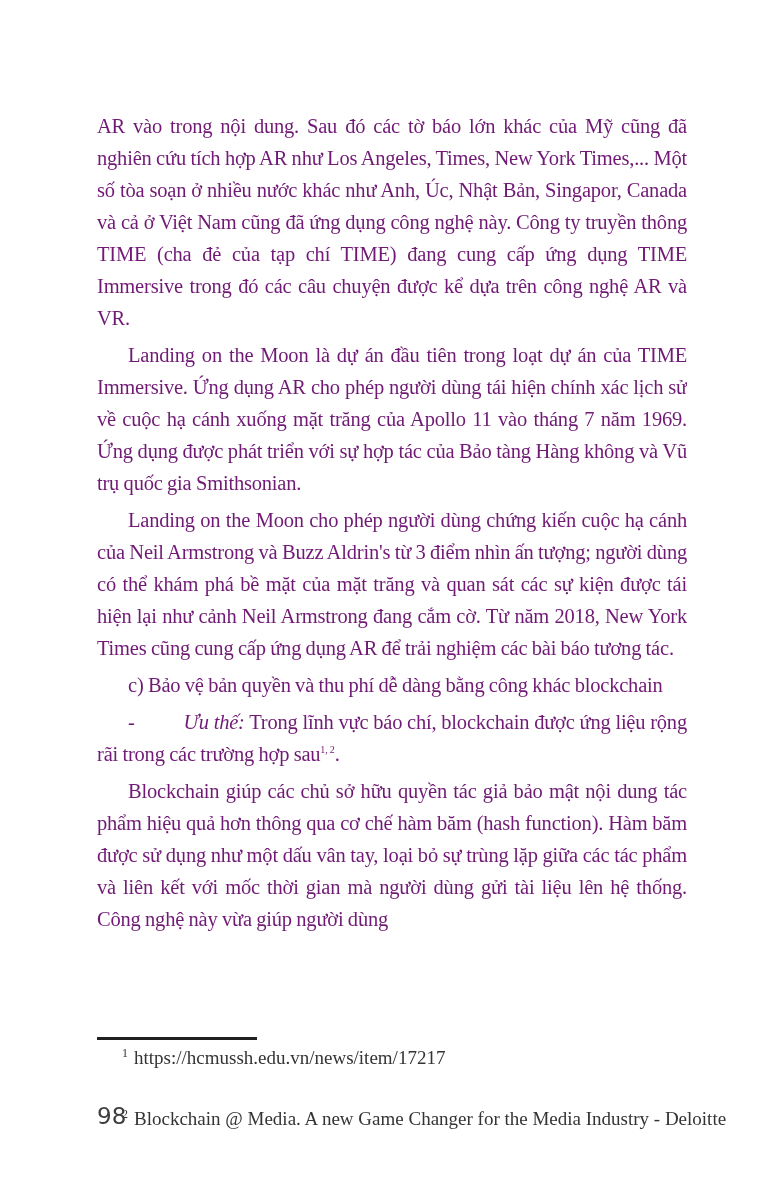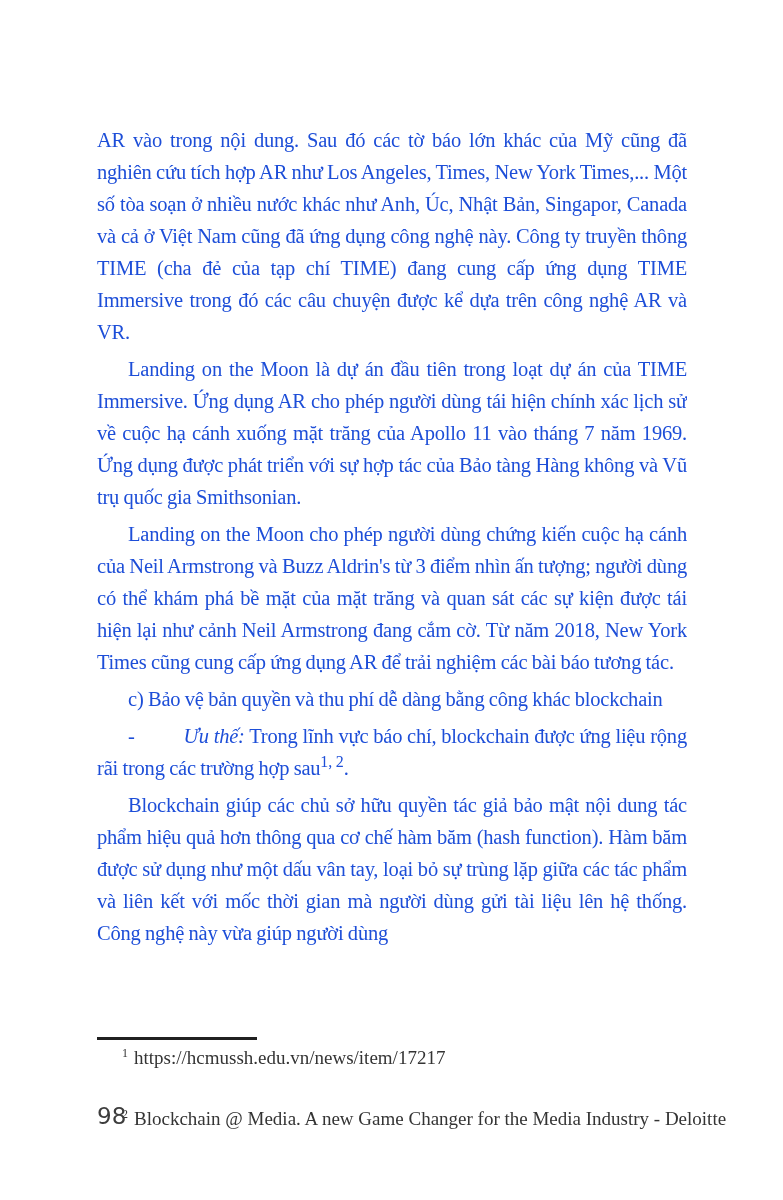--- a/index.html
+++ b/index.html
@@ -7,36 +7,36 @@
     position: relative;
     width: 783px;
     height: 1200px;
     background: #ffffff;
     overflow: hidden;
     font-family: "Liberation Serif", serif;
   }
   .text-block {
     position: absolute;
     left: 97px;
-    top: 124px;
+    top: 110px;
     width: 590px;
     max-height: 928px;
     overflow: hidden;
-    color: #1d4ed8;
+    color: #701a75;
     font-size: 20.5px;
     line-height: 32px;
     letter-spacing: -0.2px;
     word-spacing: -0.5px;
     text-align: justify;
   }
   .para { margin: 0 0 5px 0; }
   .para.indent { text-indent: 31px; }
   .term { font-style: italic; margin-left: 44px; }
   sup.fnref {
-    font-size: 16px;
+    font-size: 10px;
     line-height: 0;
     vertical-align: super;
     letter-spacing: 0;
   }
   .fn-rule {
     position: absolute;
     left: 97px;
     top: 1037px;
     width: 160px;
     height: 3px;

